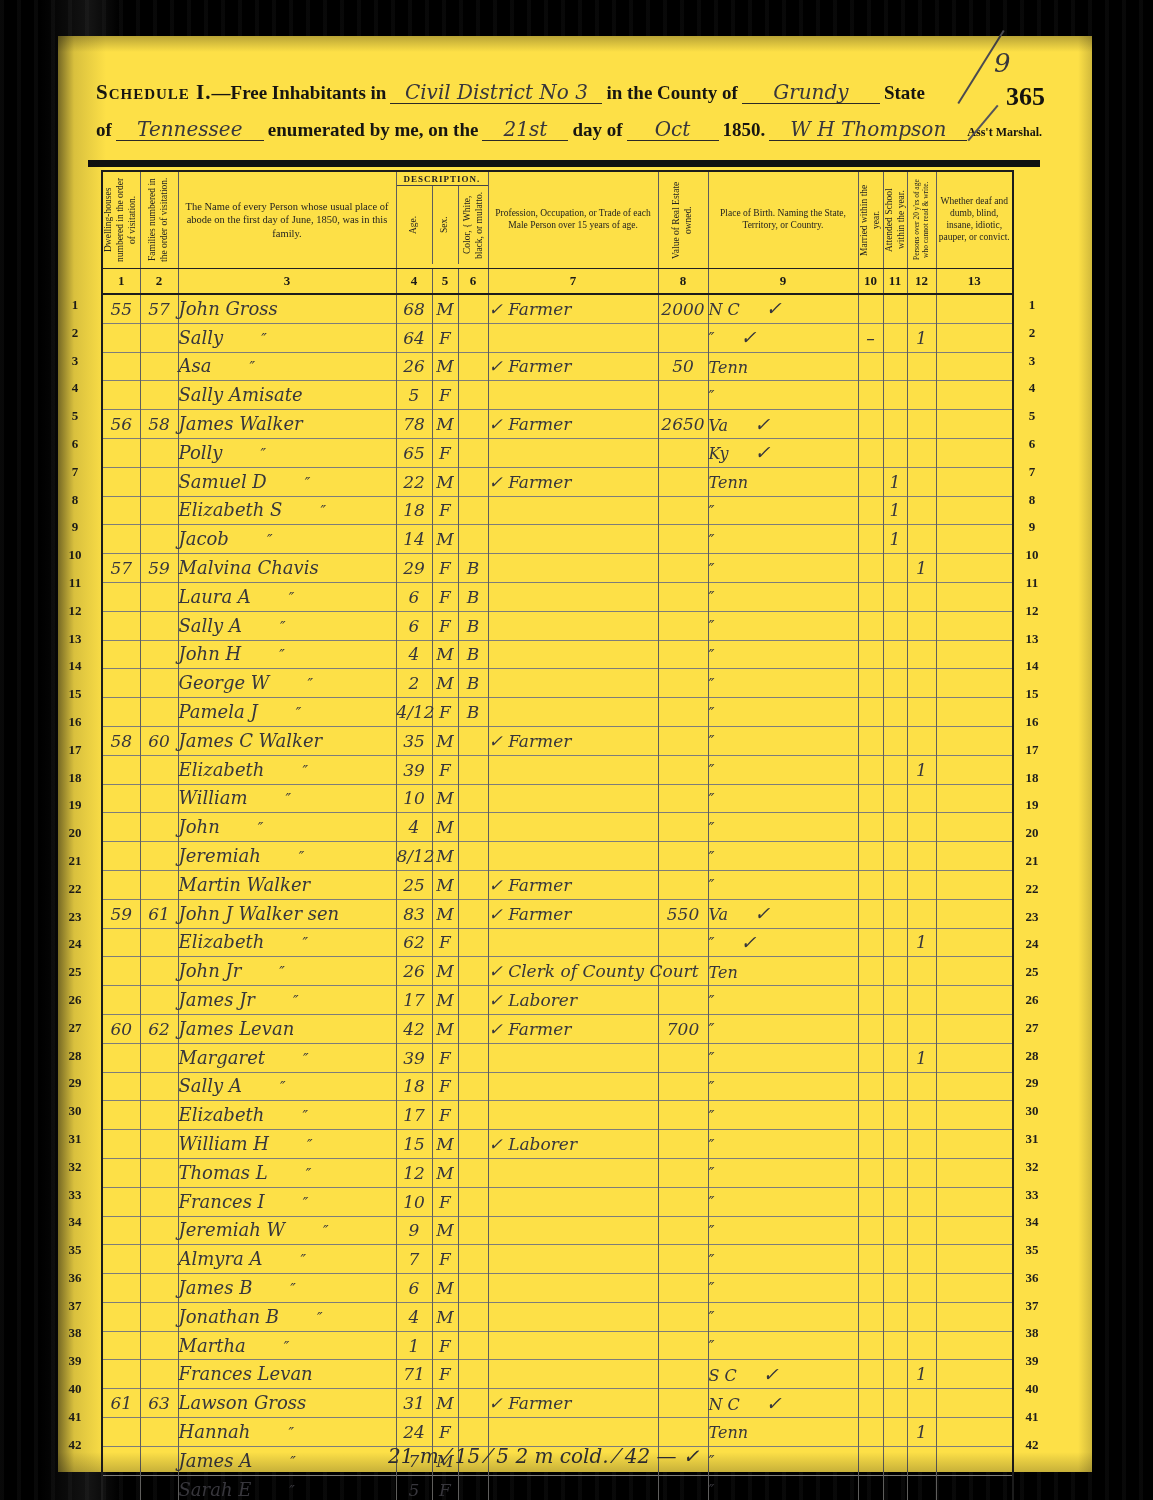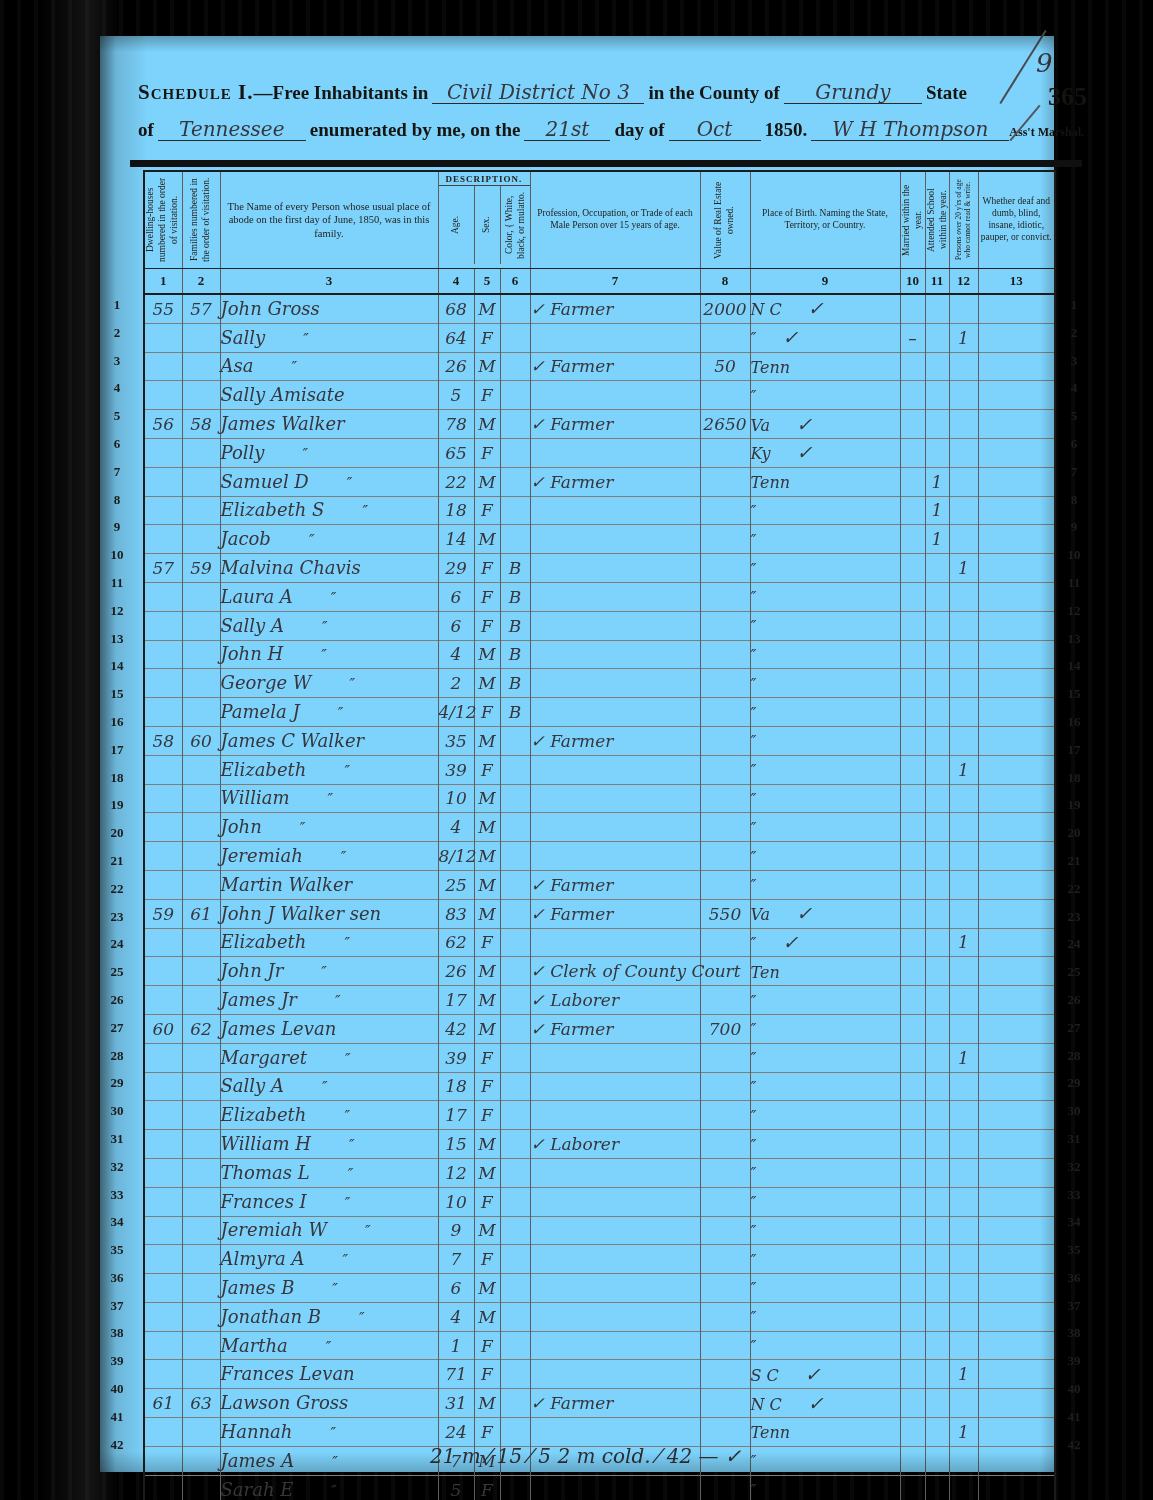--- a/index.html
+++ b/index.html
@@ -9,22 +9,22 @@
     font-family:"Liberation Serif", serif;
   }
   
   .scan-texture {
     position:absolute; inset:0; z-index:0;
     background:
       repeating-linear-gradient(90deg, rgba(70,70,70,.12) 0 4px, transparent 4px 17px),
       linear-gradient(90deg, #000 0 40px, #141414 90px, #000 120px);
   }
   .page {
-    position:absolute; left:58px; top:36px; width:954px; height:1436px;
-    background:#7dd3fc; z-index:1;margin-left:42px;
+    position:absolute; left:58px; top:36px; width:1034px; height:1436px;
+    background:#fde047; z-index:1;
   }
   .page::before {
     content:""; position:absolute; inset:0; z-index:6; pointer-events:none;
     background:
       linear-gradient(90deg, rgba(8,8,8,.55) 0, rgba(8,8,8,.15) 16px, rgba(8,8,8,0) 48px),
       linear-gradient(180deg, rgba(8,8,8,.28) 0, rgba(8,8,8,0) 16px),
       linear-gradient(270deg, rgba(8,8,8,.18) 0, rgba(8,8,8,0) 14px),
       linear-gradient(0deg, rgba(8,8,8,.22) 0, rgba(8,8,8,0) 20px);
   }
   .printed { color:#15130f; }

